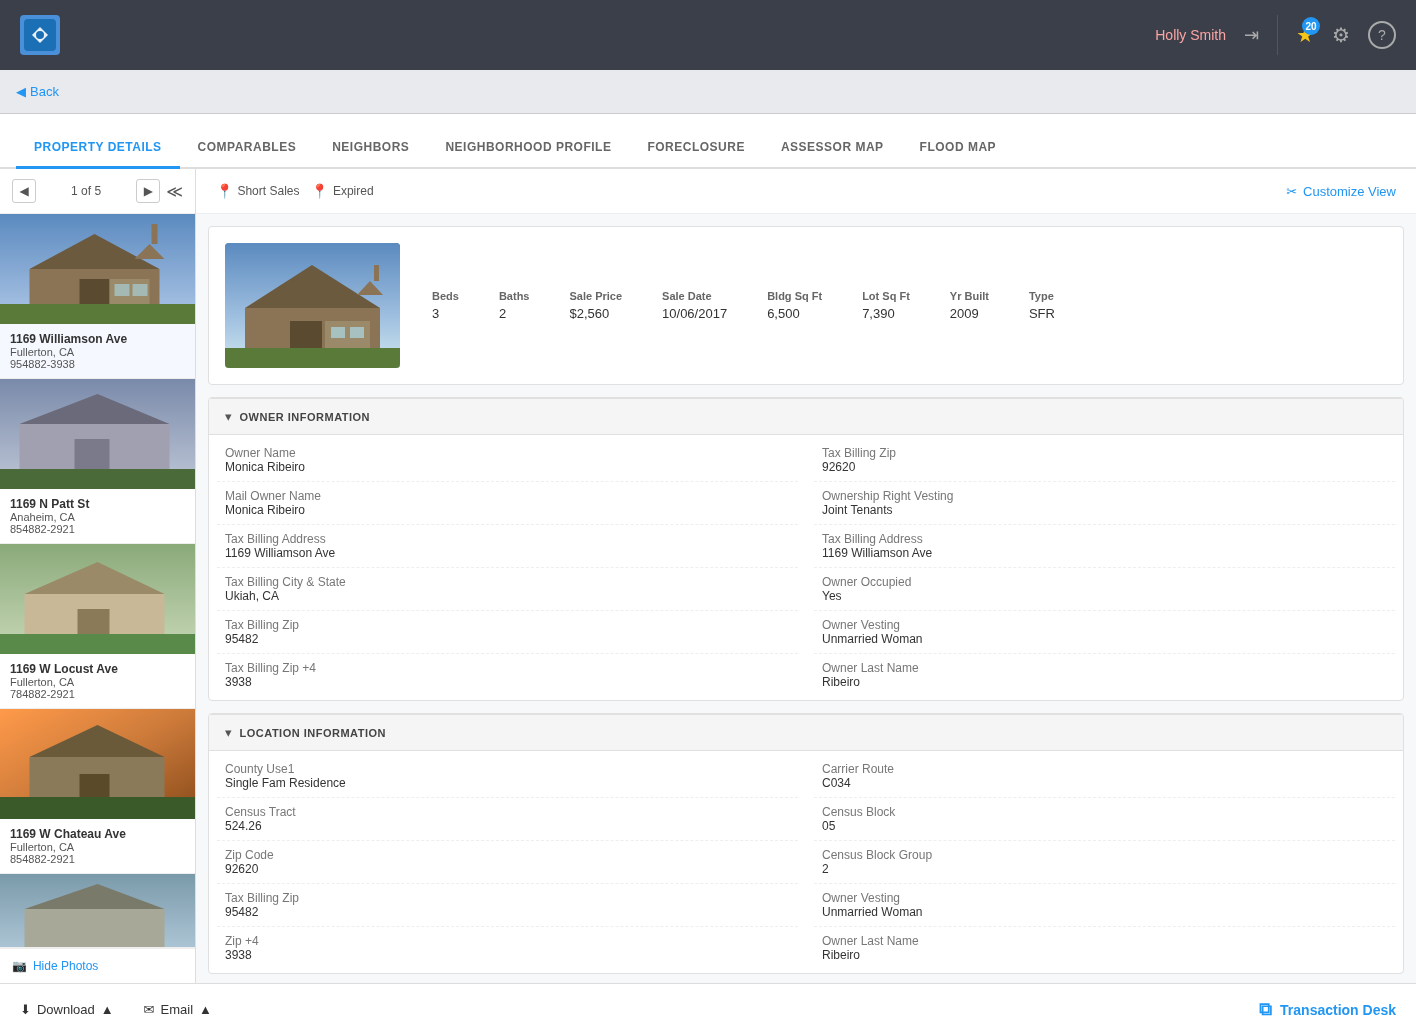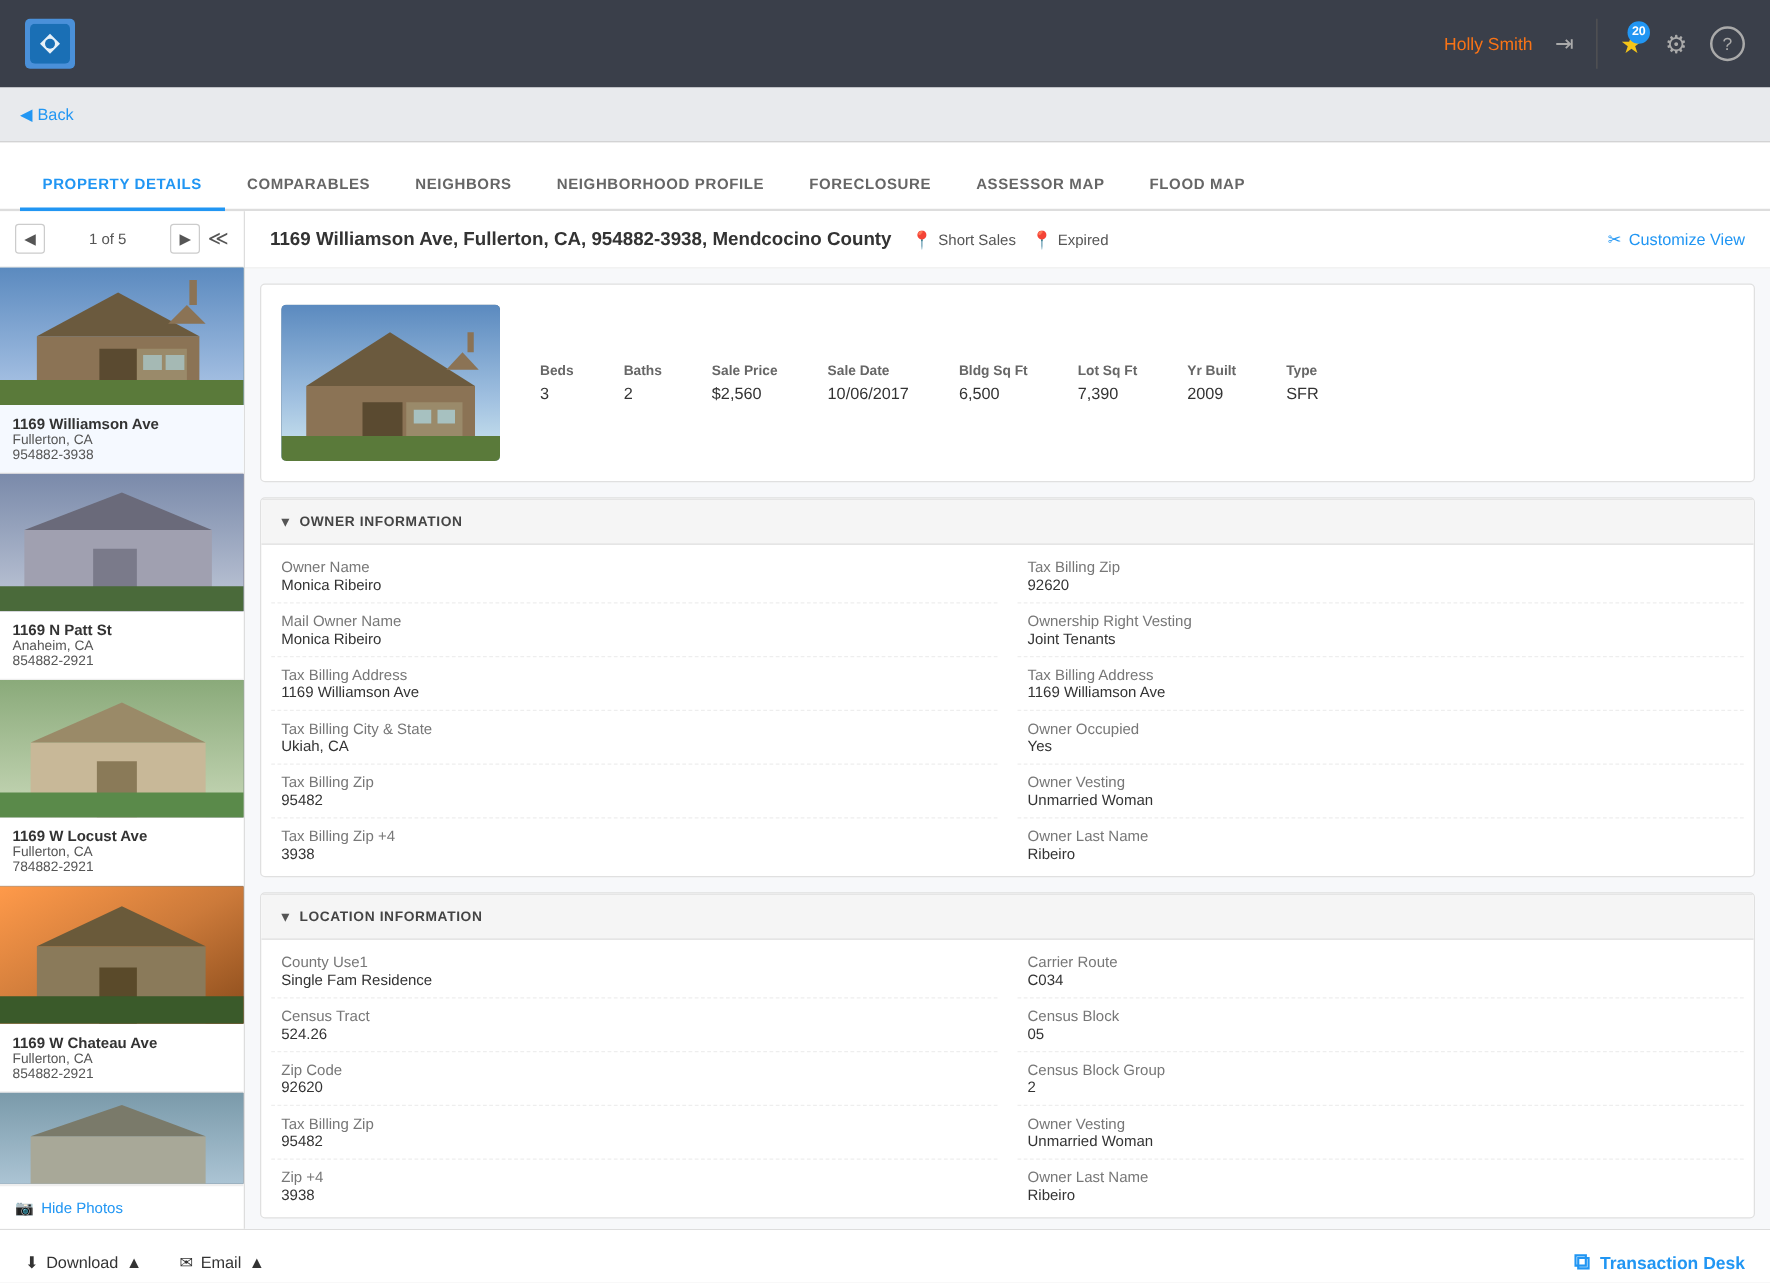--- a/index.html
+++ b/index.html
@@ -30,21 +30,21 @@
       color: white;
       font-weight: bold;
       font-size: 10px;
     }
     .top-nav-right {
       display: flex;
       align-items: center;
       gap: 18px;
     }
     .user-name {
-      color: #f97316;
+      color: #fca5a5;
       font-size: 14px;
     }
     .nav-icon-btn {
       color: #aaa;
       font-size: 20px;
       cursor: pointer;
       position: relative;
       background: none;
       border: none;
     }
@@ -578,21 +578,20 @@
       <span>📷</span>
       <span>Hide Photos</span>
     </button>
   </div>
 
   <div class="content-area">
 
     <div class="property-header">
       <div class="header-addr-wrap">
         <div class="addr-and-tags">
-          <span class="property-address">1169 Williamson Ave, Fullerton, CA, 954882-3938, Mendcocino County</span>
           <div class="property-tags">
             <span class="tag">
               <span class="tag-pin">📍</span>
               <span>Short Sales</span>
             </span>
             <span class="tag">
               <span class="tag-pin">📍</span>
               <span>Expired</span>
             </span>
           </div>

